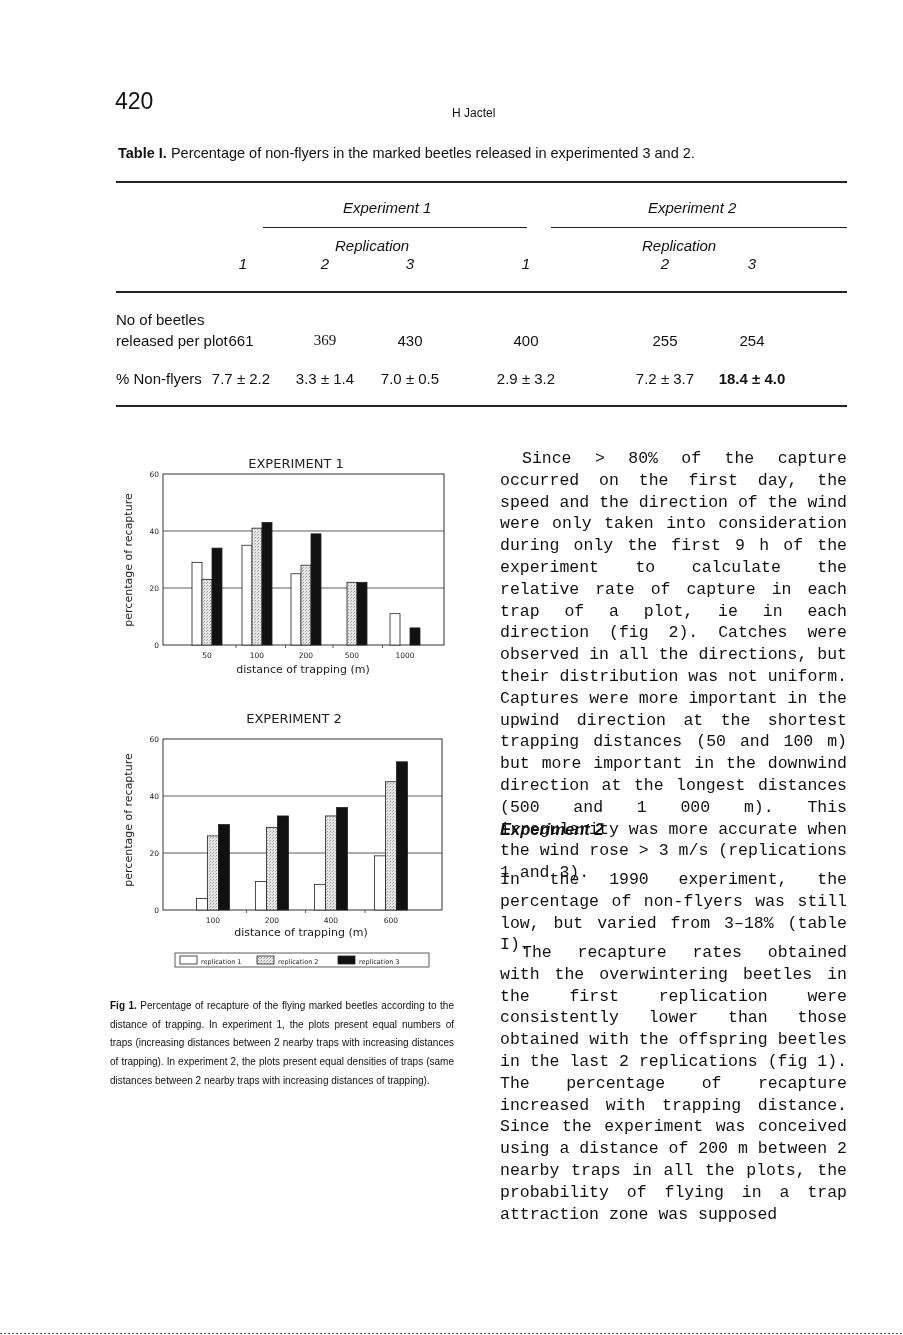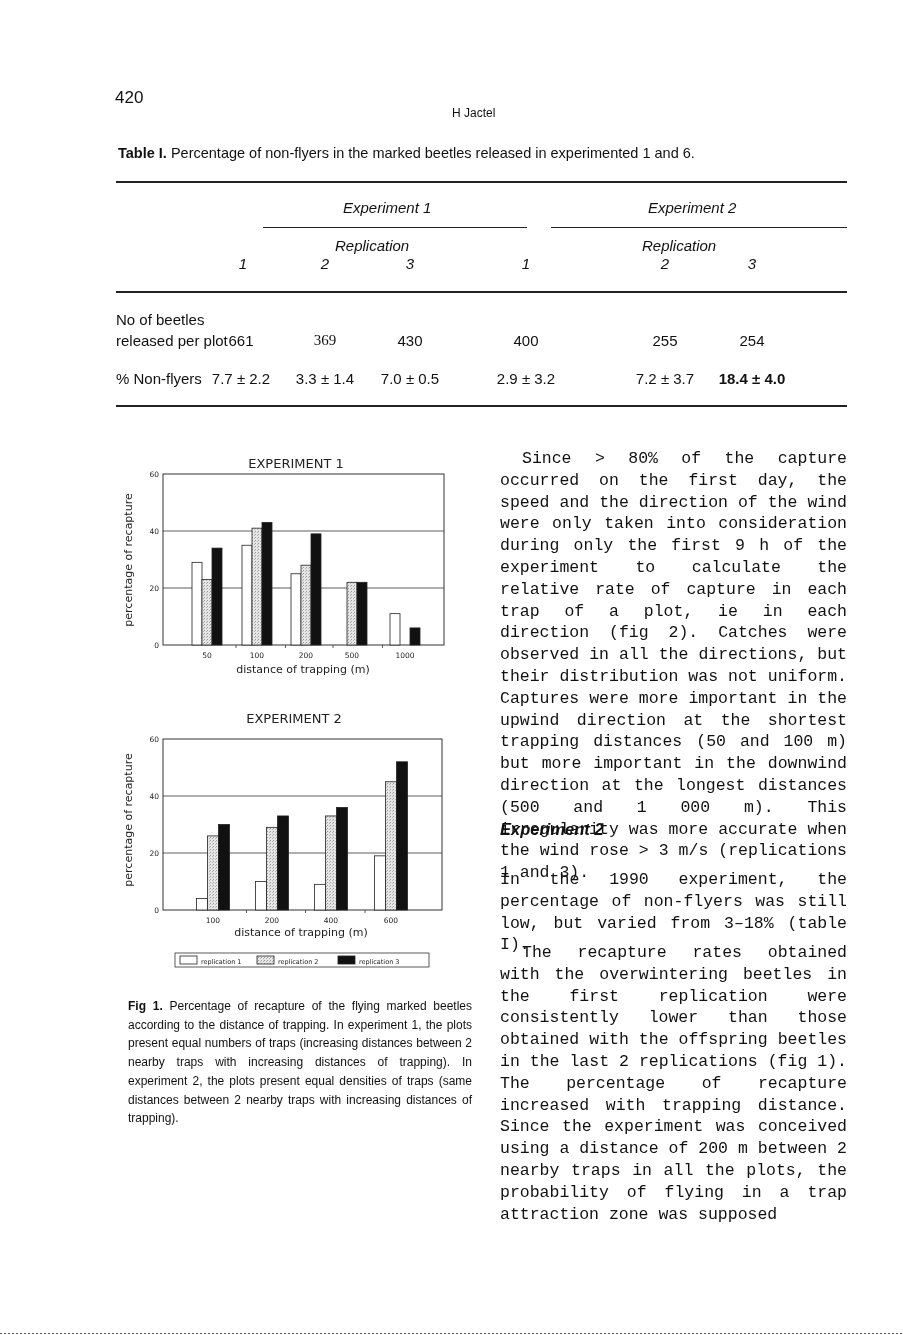--- a/index.html
+++ b/index.html
@@ -1,42 +1,42 @@
 <!DOCTYPE html>
 <html><head>
 <meta charset="utf-8">
 <style>
   html, body { margin: 0; padding: 0; background: #ffffff; }
   body { width: 903px; height: 1335px; position: relative; font-family: "Liberation Sans", sans-serif; color: #111; overflow: hidden; }
   .abs { position: absolute; }
-  .page-num { left: 115px; top: 88px; font-size: 17px; }
+  .page-num { left: 115px; top: 88px; font-size: 23px; }
   .running-head { left: 452px; top: 106px; font-size: 12px; }
   .table-caption { left: 118px; top: 145px; font-size: 14.5px; }
   .table-caption b { font-weight: bold; }
   .rule { position: absolute; background: #222; }
   .tbl-text { position: absolute; font-size: 15px; }
   .tbl-it { font-style: italic; }
   .col { position: absolute; text-align: center; width: 90px; font-size: 15px; }
   .chart-svg { position: absolute; left: 0; top: 0; }
   .chart-svg text { font-family: "DejaVu Sans", sans-serif; fill: #222; }
   .body-text { position: absolute; left: 500px; width: 347px; font-size: 16.5px; line-height: 21.8px; text-align: justify; }
   .body-text p { margin: 0; font-family: Liberation Mono, monospace; }
   .indent { text-indent: 22px; }
   .section-head { position: absolute; left: 500px; top: 820px; font-size: 16.5px; font-weight: bold; font-style: italic; }
-  .fig-caption { position: absolute; left: 128px; top: 997px; width: 344px; font-size: 12px; line-height: 18.7px; text-align: justify; }
+  .fig-caption { position: absolute; left: 110px; top: 997px; width: 344px; font-size: 10px; line-height: 18.7px; text-align: justify; }
   .fig-caption b { font-weight: bold; }
   .bottom-rule { position: absolute; left: 0; top: 1333px; width: 903px; height: 1px; background: repeating-linear-gradient(90deg, #555 0 2px, transparent 2px 4px); }
 </style>
 </head>
 <body>
 
 <div class="abs page-num">420</div>
 <div class="abs running-head">H Jactel</div>
 
-<div class="abs table-caption"><b>Table I.</b><span> Percentage of non-flyers in the marked beetles released in experimented 1 and 6.</span></div>
+<div class="abs table-caption"><b>Table I.</b><span> Percentage of non-flyers in the marked beetles released in experimented 3 and 2.</span></div>
 
 <div>
   <div class="rule" style="left:116px;top:181px;width:731px;height:1.5px;"></div>
 
   <div class="tbl-text tbl-it" style="left:343px;top:199px;">Experiment 1</div>
   <div class="tbl-text tbl-it" style="left:648px;top:199px;">Experiment 2</div>
   <div class="rule" style="left:263px;top:227px;width:264px;height:1px;"></div>
   <div class="rule" style="left:551px;top:227px;width:296px;height:1px;"></div>
 
   <div class="tbl-text tbl-it" style="left:335px;top:237px;">Replication</div>

